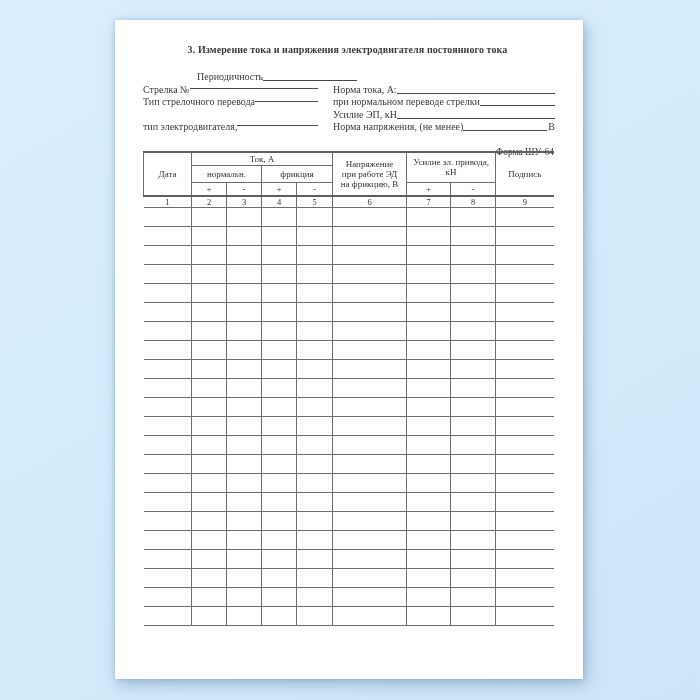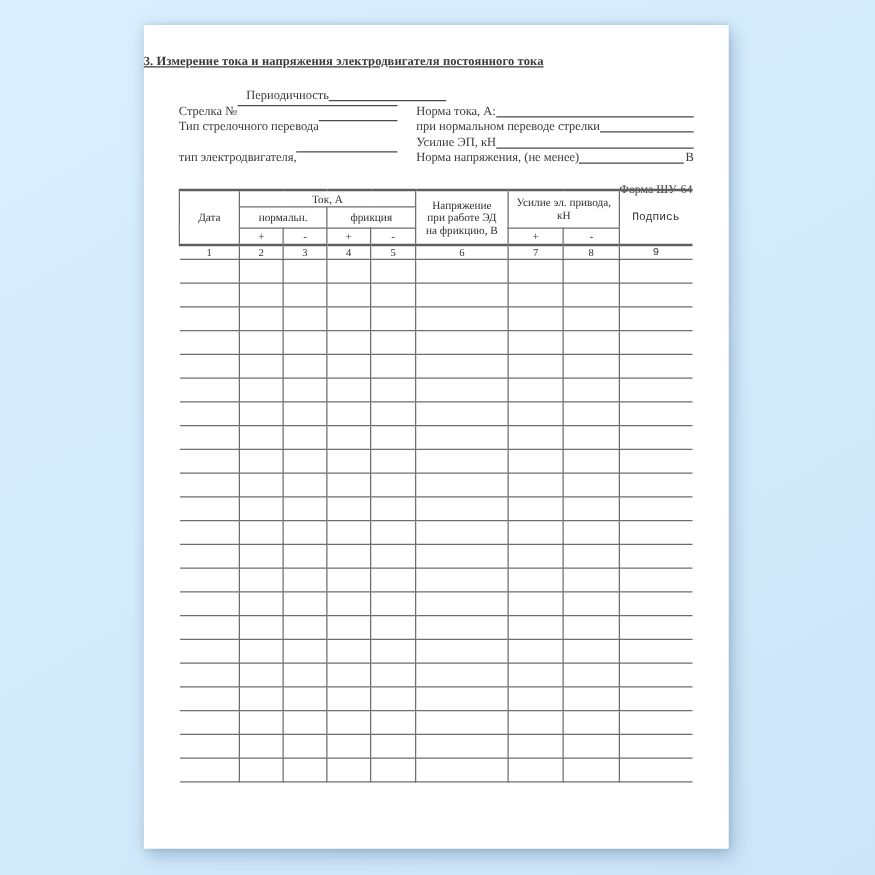--- a/index.html
+++ b/index.html
@@ -16,40 +16,39 @@
   .paper {
     position: absolute;
     left: 115px; top: 20px;
     width: 468px; height: 659px;
     background: #ffffff;
     box-shadow: 3px 5px 14px rgba(105, 140, 175, 0.55), 0 0 4px rgba(110, 145, 180, 0.35);
   }
   .doc-title {
     position: absolute;
     top: 24px; left: 0; right: 3px;
-    text-align: left;
+    text-align: center;
     font-weight: bold;
     font-size: 10px;
     letter-spacing: 0.1px;
-    text-decoration: underline;
   }
   .formblock {
     position: absolute;
     top: 50px; left: 28px; right: 28px;
     font-size: 10px;
   }
   .frow {
     display: flex;
     height: 12.4px;
     align-items: flex-end;
     line-height: 11px;
   }
   .frow .half-left {
     width: 175px; flex: none;
-    display: flex; align-items: flex-start; font-family: Liberation Serif, serif;
+    display: flex; align-items: center; font-family: Liberation Serif, serif;
   }
   .frow .half-right {
     flex: 1; margin-left: 15px;
     display: flex; align-items: flex-end;
   }
   .lbl { white-space: nowrap; }
   .fill {
     flex: 1;
     border-bottom: 1px solid #4a4a4a;
     margin-bottom: 1px;
@@ -83,21 +82,21 @@
     overflow: hidden;
   }
   tr.row-a { height: 13px; }
   tr.row-b { height: 17px; }
   tr.row-c { height: 14px; }
   tr.row-num { height: 10px; font-size: 8.5px; }
   tbody.entries tr { height: 19px; }
   .bt  { border-top: 2px solid #5f5f5f !important; }
   .thick-b { border-bottom: 2px solid #5f5f5f !important; }
   .no-l { border-left: none !important; }
-  .no-r { border-right: none !important; font-family: Liberation Mono, monospace; }
+  .no-r { border-right: none !important; }
   .multiline { white-space: pre-line; line-height: 10px; }
 </style>
 </head>
 <body>
 
 <div class="paper">
 
   <div class="doc-title">3. Измерение тока и напряжения электродвигателя постоянного тока</div>
 
   <div class="formblock">

